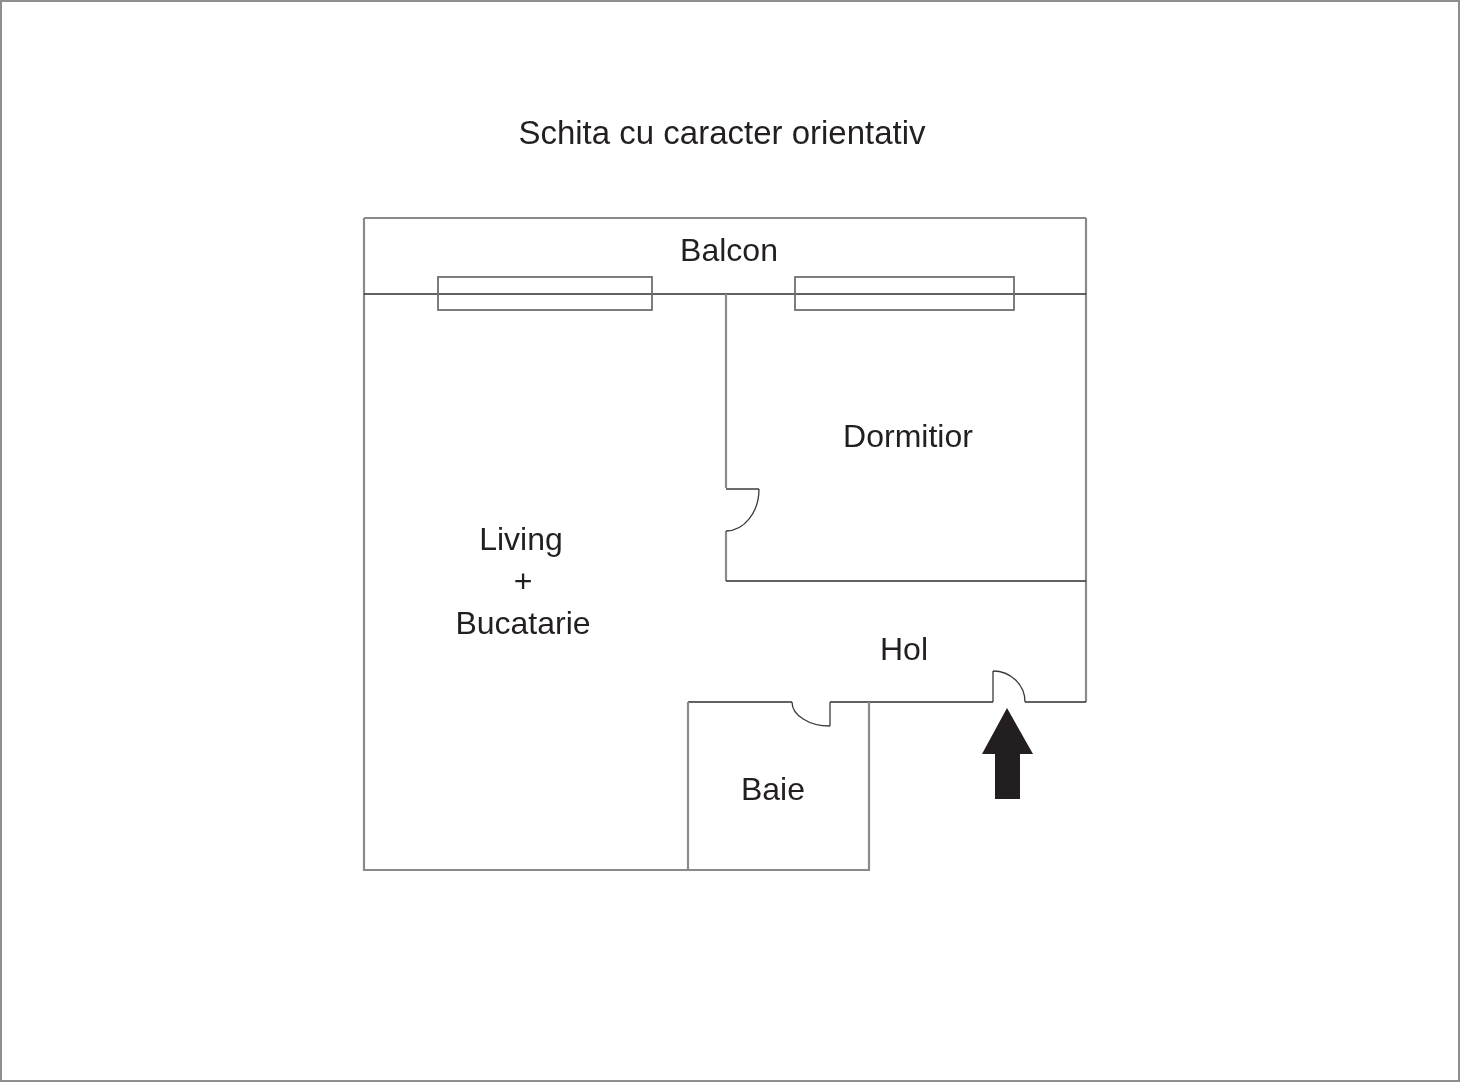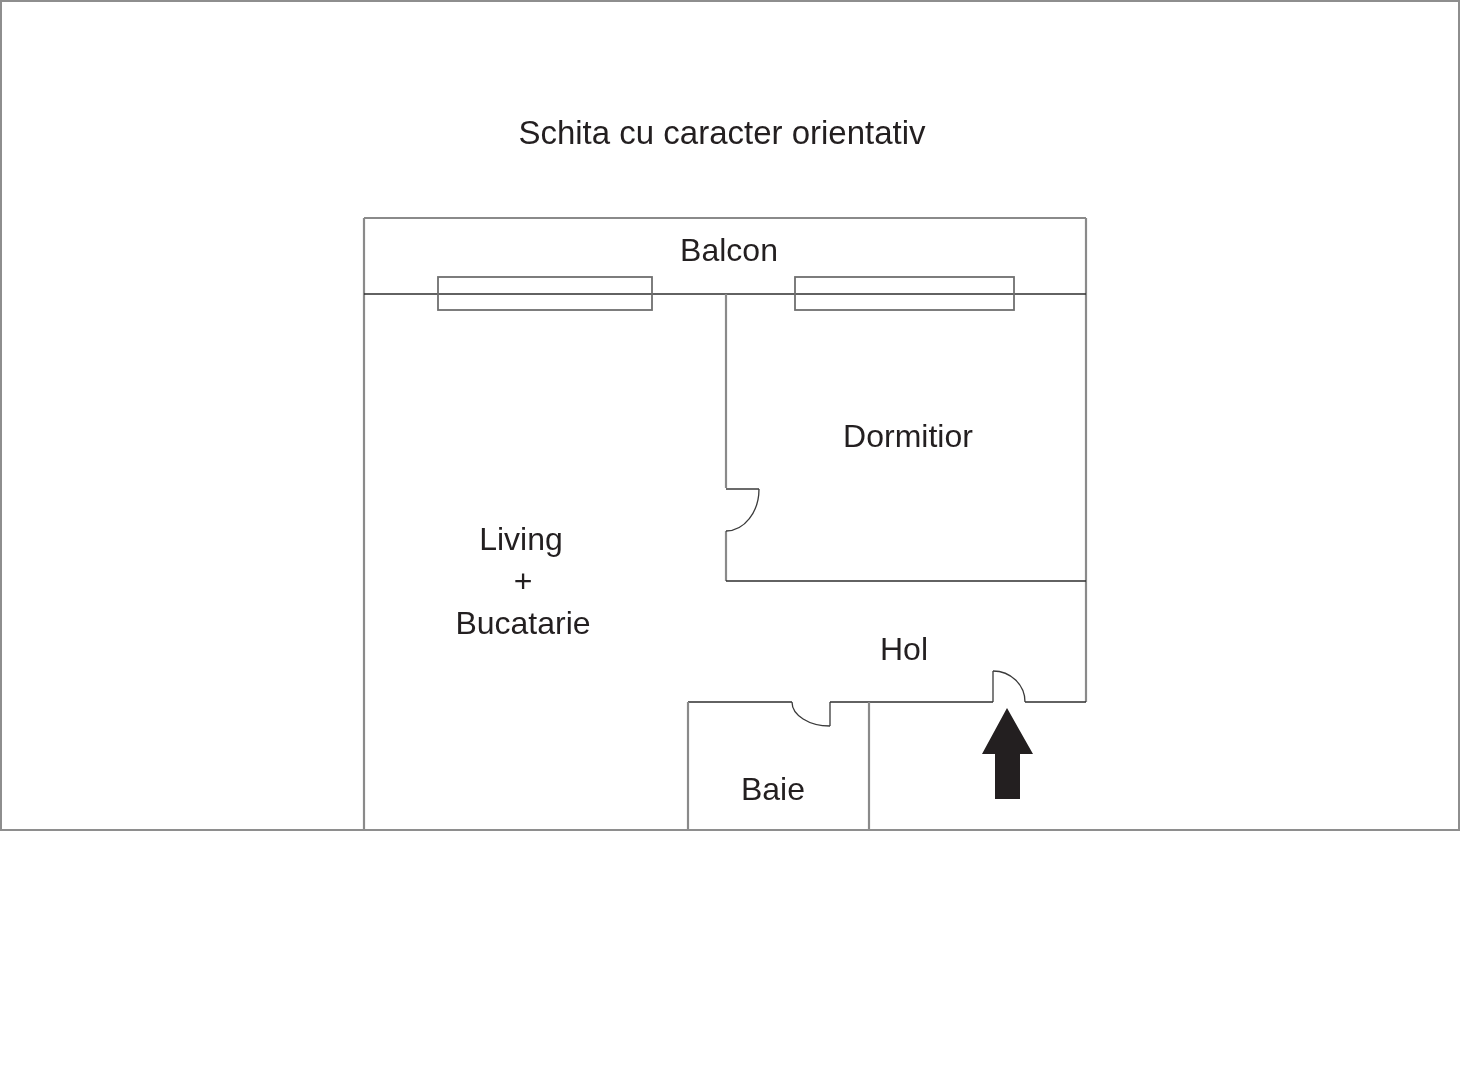--- a/index.html
+++ b/index.html
@@ -4,21 +4,21 @@
 <style>
   html, body {
     margin: 0;
     padding: 0;
     background: #ffffff;
     font-family: "Liberation Sans", sans-serif;
   }
   .page {
     position: relative;
     width: 1460px;
-    height: 831px;
+    height: 1082px;
     background: #ffffff;
     box-sizing: border-box;
     border: 2px solid #8e8e8e;
     overflow: hidden;
     padding-left: 32px;
   }
   svg.plan {
     position: absolute;
     left: 0;
     top: 0;

